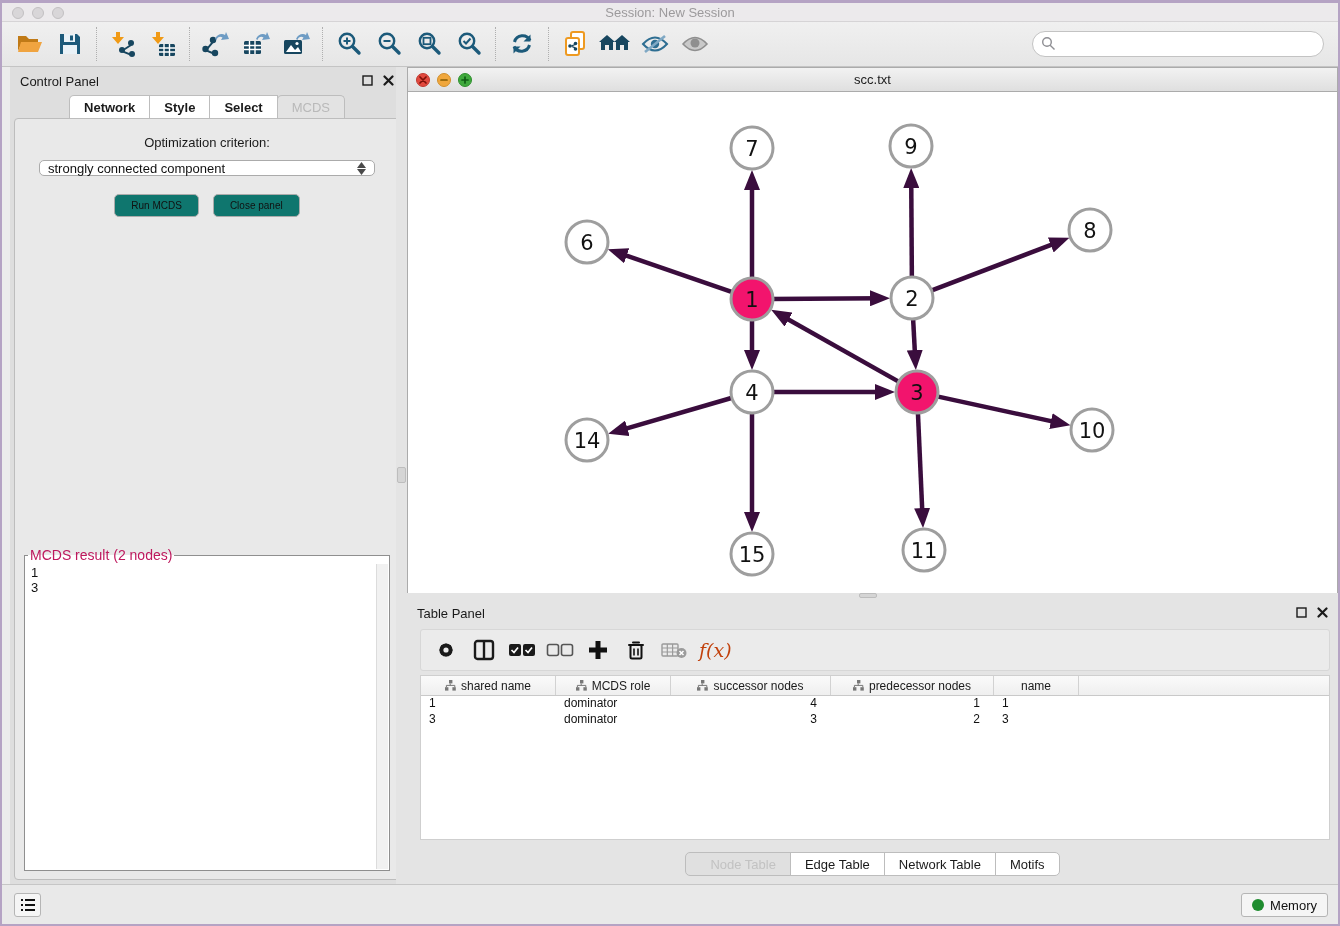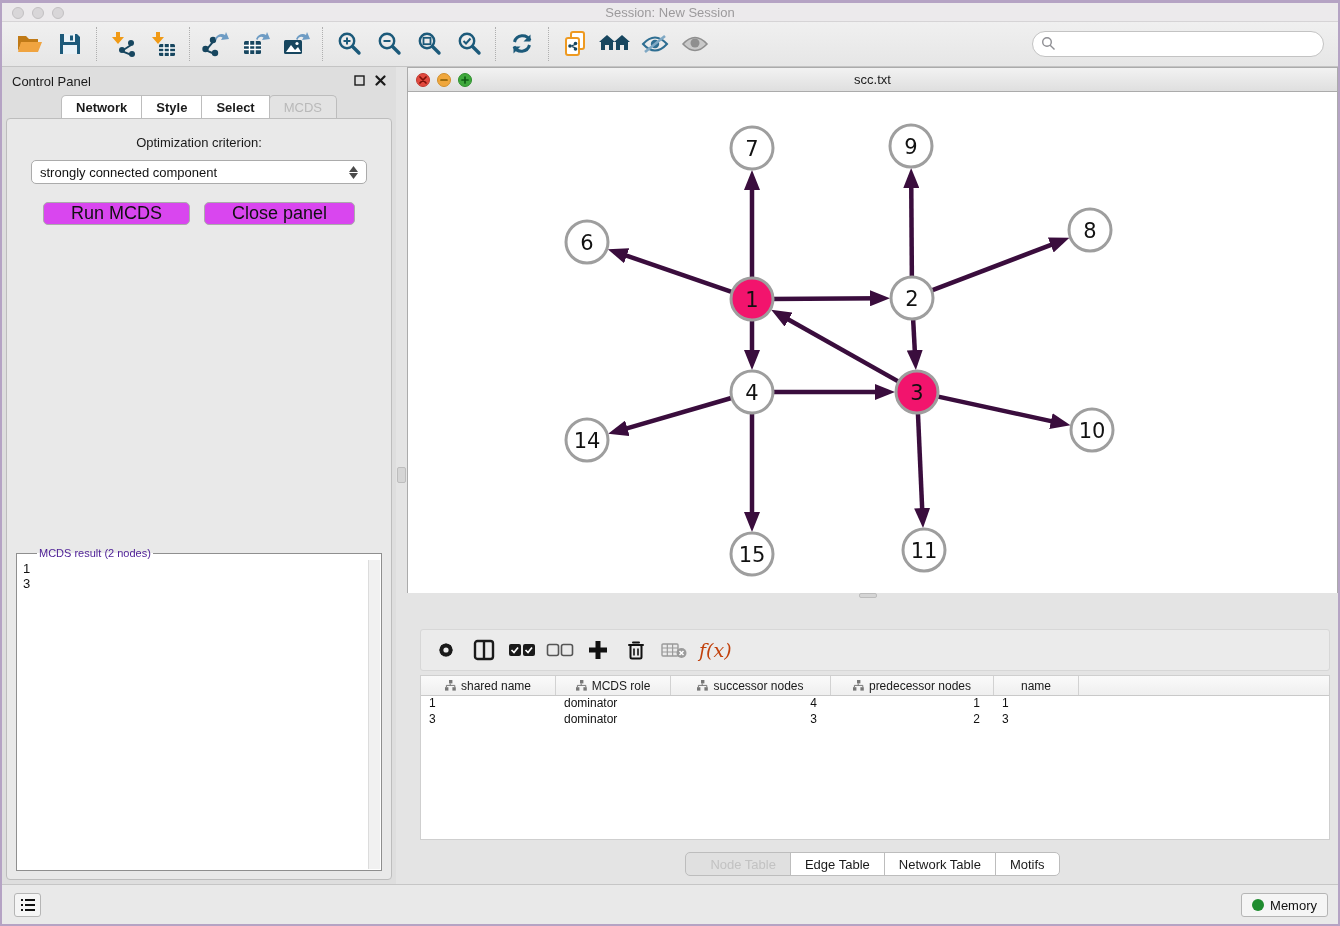--- a/index.html
+++ b/index.html
@@ -15,36 +15,36 @@
 
   
   .toolbar { position:absolute; left:0; right:0; top:19px; height:45px; background:linear-gradient(#F0F0F0,#E6E6E6); border-bottom:1px solid #C4C4C4; display:flex; align-items:center; padding:0 8px; }
   .tb-btn { width:40px; height:36px; display:flex; align-items:center; justify-content:center; }
   .tb-sep { width:1px; height:34px; margin:0 6px; border-left:1px dotted #AFAFAF; }
   .search-wrap { margin-left:auto; margin-right:6px; position:relative; }
   .search-input { width:292px; height:26px; border:1px solid #C3C3C3; border-radius:13px; background:#fff; padding:0 10px 0 28px; font-size:13px; outline:none; color:#333; }
   .search-icon { position:absolute; left:9px; top:5px; }
 
   
-  .control-panel { position:absolute; left:0; top:64px; width:394px; bottom:40px; background:#DEDEDE; }
+  .control-panel { position:absolute; left:8px; top:64px; width:394px; bottom:40px; background:#DEDEDE; }
   .panel-head { height:28px; display:flex; align-items:center; padding:0 10px; }
   .panel-head .ptitle { font-size:13px; color:#1A1A1A; }
   .panel-head .pbtns { margin-left:auto; display:flex; gap:10px; align-items:center; }
   .cp-tabs { display:flex; justify-content:center; height:23px; }
   .cp-tab { font-size:13px; font-weight:bold; color:#1A1A1A; background:#FFFFFF; border:1px solid #BDBDBD; border-bottom:none; padding:3px 14px 2px; margin-left:-1px; }
   .cp-tab:first-child { border-top-left-radius:5px; margin-left:0; }
   .cp-tab.active { background:#E3E3E3; color:#B9B9B9; font-weight:normal; border-top-right-radius:5px; border-top-left-radius:5px; }
   .cp-content { position:absolute; left:4px; right:4px; top:51px; bottom:4px; background:#E9E9E9; border:1px solid #BDBDBD; border-radius:4px; }
   .opt-label { text-align:center; margin-top:16px; font-size:13px; color:#1A1A1A; }
-  .criterion { margin:10px 24px 0; height:24px; background:#FFFFFF; border:1px solid #ABABAB; border-radius:5px; display:flex; align-items:center; padding:0 8px; font-size:13px; color:#111; }
+  .criterion { margin:10px 24px 0; height:16px; background:#FFFFFF; border:1px solid #ABABAB; border-radius:5px; display:flex; align-items:center; padding:0 8px; font-size:13px; color:#111; }
   .criterion .stepper { margin-left:auto; display:flex; flex-direction:column; align-items:center; gap:1px; }
   .cp-buttons { display:flex; justify-content:center; gap:14px; margin-top:18px; }
-  .cp-button { background:#d946ef; border:1px solid #ABABAB; border-radius:5px; height:23px; padding:0 27px; font-size:18px; color:#111; font-family:inherit; }
+  .cp-button { background:#0f766e; border:1px solid #ABABAB; border-radius:5px; height:23px; padding:0 16px; font-size:10px; color:#111; font-family:inherit; }
   .result-box { position:absolute; left:9px; right:9px; top:428px; bottom:8px; border:1px solid #8F8F8F; background:#FFFFFF; }
-  .result-box legend { font-size:11px; color:#4c1d95; margin-left:20px; padding:0 2px; background:transparent; }
+  .result-box legend { font-size:14px; color:#be185d; margin-left:3px; padding:0 2px; background:transparent; }
   .result-text { position:absolute; left:2px; top:0; right:14px; bottom:2px; font-size:13px; color:#111; padding:2px 4px; white-space:pre-line; }
   .result-scroll { position:absolute; right:1px; top:1px; bottom:1px; width:12px; background:#F1F1F1; border-left:1px solid #DCDCDC; }
 
   
   .v-split { position:absolute; left:394px; width:11px; top:64px; bottom:40px; background:#E4E4E4; }
   .v-split .handle { position:absolute; top:400px; left:1px; width:9px; height:16px; background:#D5D5D5; border:1px solid #BDBDBD; border-radius:2px; }
 
   
   .net-window { position:absolute; left:405px; right:0; top:64px; height:528px; border:1px solid #ABABAB; background:#fff; }
   .net-titlebar { height:24px; background:linear-gradient(#F2F2F2,#DFDFDF); border-bottom:1px solid #ABABAB; position:relative; }
@@ -361,20 +361,31 @@
           <text x="516" y="459" text-anchor="middle" dominant-baseline="central" font-size="21" fill="#111" font-family="&quot;DejaVu Sans&quot;, sans-serif">11</text>
         </svg>
     </div>
   </div>
 
   <div class="h-split">
       <div class="handle"></div>
     </div>
 
   <div class="table-panel">
+    <div class="panel-head">
+      <span class="ptitle">Table Panel</span>
+      <span class="pbtns">
+        <span><svg width="11" height="11" viewBox="0 0 11 11">
+              <rect x="1" y="1" width="9" height="9" fill="none" stroke="#1A1A1A" stroke-width="1.4"></rect>
+            </svg></span>
+        <span><svg width="11" height="11" viewBox="0 0 11 11">
+              <path d="M1.5 1.5l8 8M9.5 1.5l-8 8" stroke="#1A1A1A" stroke-width="2.2" stroke-linecap="round"></path>
+            </svg></span>
+      </span>
+    </div>
     <div class="tp-toolbar">
       <span class="tp-btn">
         <svg width="22" height="22" viewBox="0 0 22 22">
             <g fill="#1A1A1A">
               <rect x="6.2" y="6.2" width="9.6" height="9.6"></rect>
               <rect x="6.2" y="6.2" width="9.6" height="9.6" transform="rotate(45 11 11)"></rect>
               <circle cx="11" cy="11" r="6.6"></circle>
             </g>
             <circle cx="11" cy="11" r="2.6" fill="#EBEBEB"></circle>
           </svg>

